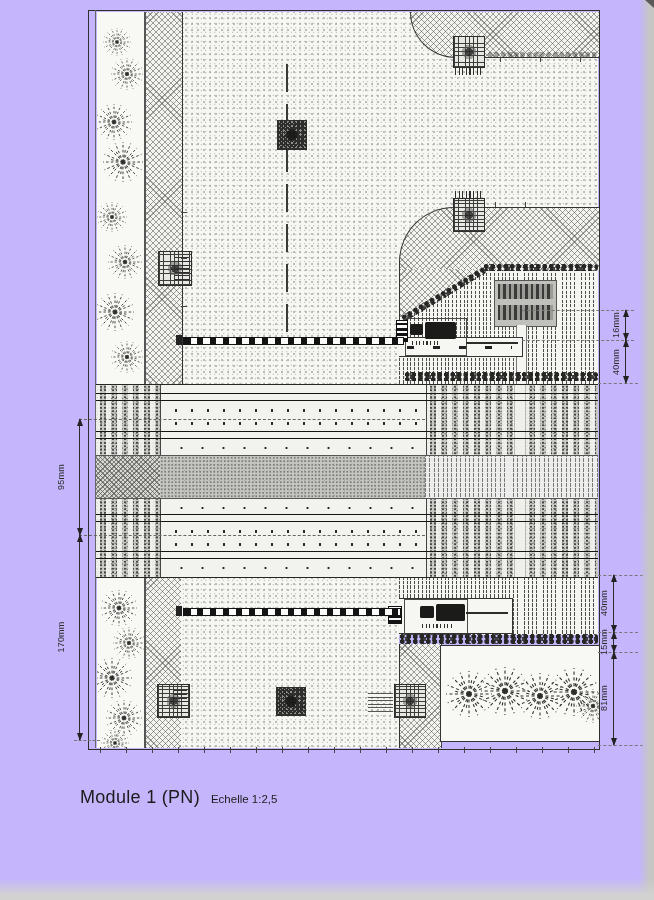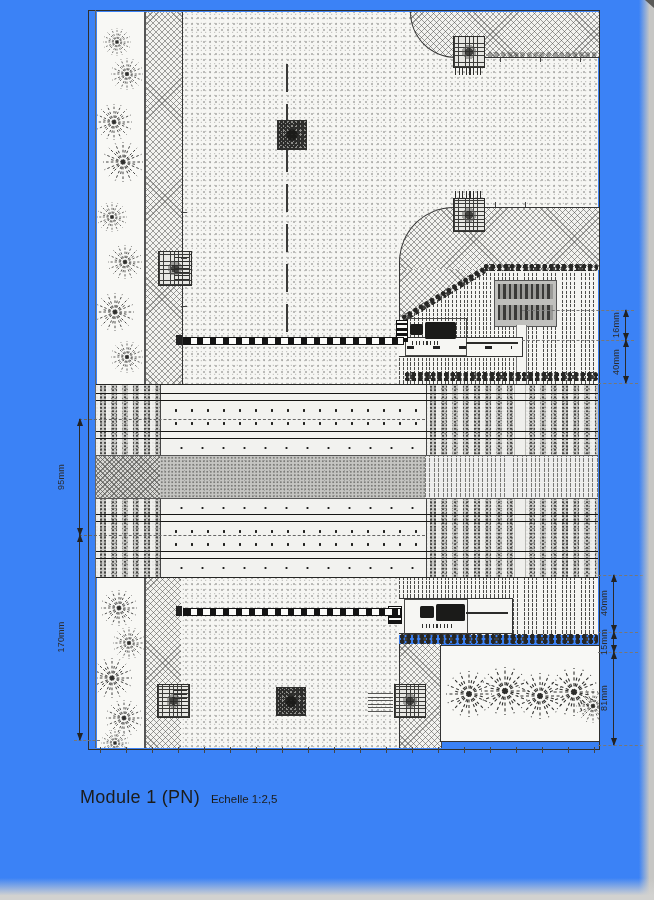--- a/index.html
+++ b/index.html
@@ -1,16 +1,16 @@
 <!DOCTYPE html>
 <html><head>
 <meta charset="utf-8">
 <style>
   html,body{margin:0;padding:0;background:#e9e9e7;}
-  .page{position:relative;width:654px;height:900px;background:#3b82f6;overflow:hidden;
+  .page{position:relative;width:654px;height:900px;background:#c4b5fd;overflow:hidden;
         font-family:"Liberation Sans","DejaVu Sans",sans-serif;}
   .abs{position:absolute;}
 
   
   .stipple{background-color:#f6f6f3;
     background-image:radial-gradient(circle,#9a9a97 0.8px,transparent 0.9px),
                      radial-gradient(circle,#b7b7b4 0.7px,transparent 0.8px);
     background-size:4.5px 4.5px,6px 6px;background-position:0 0,2px 3px;}
   .crosshatch{background-color:#f3f3f0;
     background-image:repeating-linear-gradient(45deg,rgba(70,70,68,.5) 0 0.8px,transparent 0.8px 4.2px),

